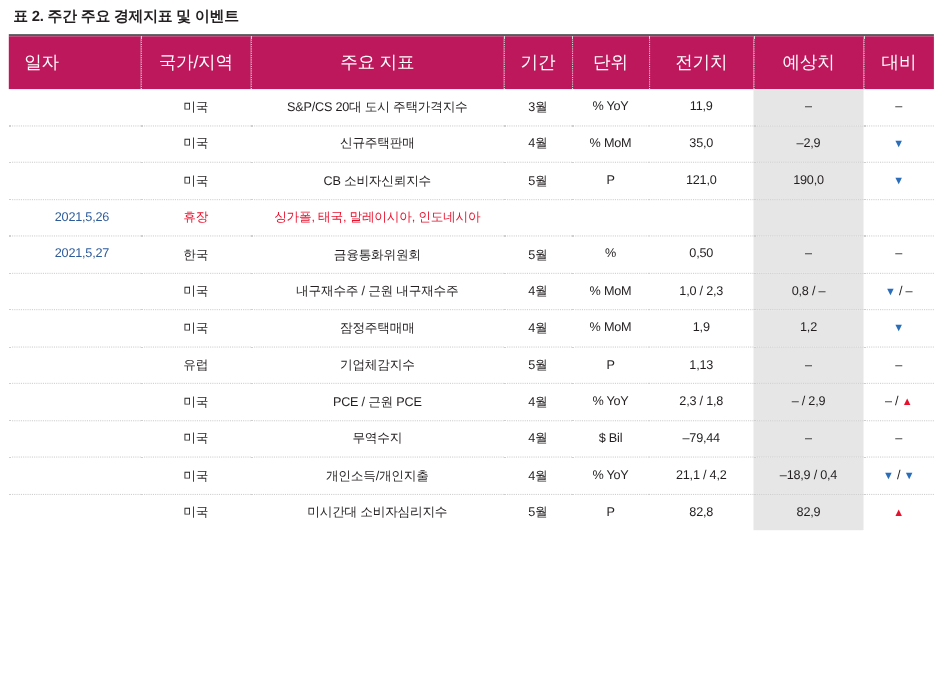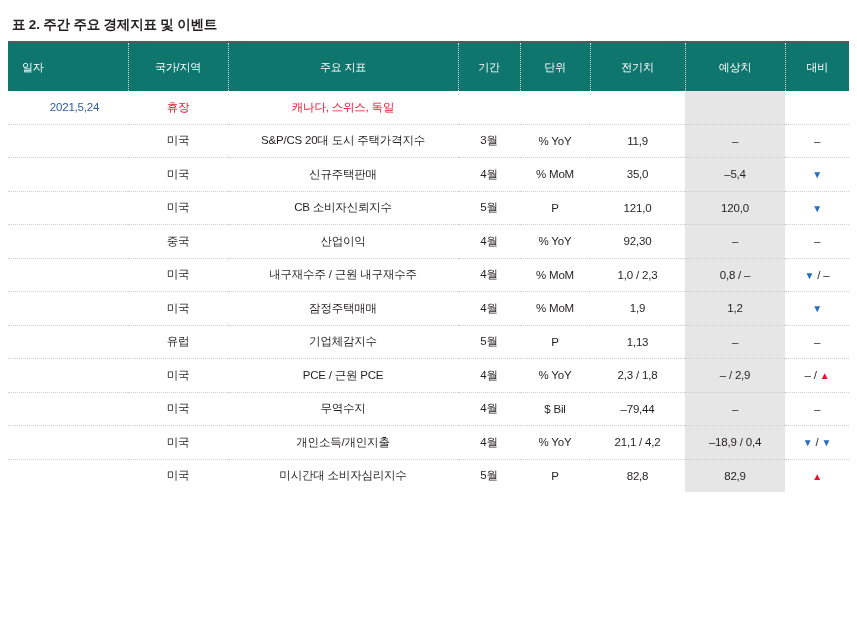--- a/index.html
+++ b/index.html
@@ -12,45 +12,45 @@
     height: 635px;
     font-family: "Liberation Sans", sans-serif;
     color: #231f20;
     -webkit-font-smoothing: antialiased;
   }
   .page {
     position: relative;
     width: 857px;
     height: 506px;
     box-sizing: border-box;
-    padding: 10px 8px;
+    padding: 0 8px;
   }
   .title {
     font-size: 13.5px;
     font-weight: bold;
     color: #231f20;
     padding: 6px 2px 7px 4px;
     letter-spacing: -0.2px;
   }
   .title-rule {
     height: 2px;
     background: #58595b;
     margin: 0 0 0 0;
   }
   table.main {
     width: 841px;
     border-collapse: collapse;
     table-layout: fixed;
     font-size: 11.5px;
   }
   table.main thead th {
-    background: #0f766e;
+    background: #be185d;
     color: #ffffff;
     font-weight: normal;
-    font-size: 11px;
+    font-size: 16px;
     height: 46px;
     vertical-align: middle;
     border-right: 1px dotted #d8d8d8;
     letter-spacing: -0.2px;
   }
   table.main thead th:last-child { border-right: none; }
   table.main thead th.date-h {
     text-align: left;
     padding-left: 14px;
   }
@@ -104,66 +104,66 @@
         <th>주요 지표</th>
         <th>기간</th>
         <th>단위</th>
         <th>전기치</th>
         <th>예상치</th>
         <th>대비</th>
       </tr>
     </thead>
     <tbody id="table-body">
         <tr>
-          <td class="date">2021,5,24</td>
-          <td class="holiday-label">휴장</td>
-          <td class="holiday-label">캐나다, 스위스, 독일</td>
-          <td></td>
-          <td></td>
-          <td></td>
-          <td class="shaded"></td>
-          <td></td>
-        </tr>
-        <tr>
           <td class="date"></td>
           <td>미국</td>
           <td>S&amp;P/CS 20대 도시 주택가격지수</td>
           <td>3월</td>
           <td>% YoY</td>
           <td>11,9</td>
           <td class="shaded">–</td>
           <td>–</td>
         </tr>
         <tr>
           <td class="date"></td>
           <td>미국</td>
           <td>신규주택판매</td>
           <td>4월</td>
           <td>% MoM</td>
           <td>35,0</td>
-          <td class="shaded">–5,4</td>
+          <td class="shaded">–2,9</td>
           <td><span class="tri-down">▼</span></td>
         </tr>
         <tr>
           <td class="date"></td>
           <td>미국</td>
           <td>CB 소비자신뢰지수</td>
           <td>5월</td>
           <td>P</td>
           <td>121,0</td>
-          <td class="shaded">120,0</td>
+          <td class="shaded">190,0</td>
           <td><span class="tri-down">▼</span></td>
         </tr>
         <tr>
-          <td class="date"></td>
-          <td>중국</td>
-          <td>산업이익</td>
-          <td>4월</td>
-          <td>% YoY</td>
-          <td>92,30</td>
+          <td class="date">2021,5,26</td>
+          <td class="holiday-label">휴장</td>
+          <td class="holiday-label">싱가폴, 태국, 말레이시아, 인도네시아</td>
+          <td></td>
+          <td></td>
+          <td></td>
+          <td class="shaded"></td>
+          <td></td>
+        </tr>
+        <tr>
+          <td class="date">2021,5,27</td>
+          <td>한국</td>
+          <td>금융통화위원회</td>
+          <td>5월</td>
+          <td>%</td>
+          <td>0,50</td>
           <td class="shaded">–</td>
           <td>–</td>
         </tr>
         <tr>
           <td class="date"></td>
           <td>미국</td>
           <td>내구재수주 / 근원 내구재수주</td>
           <td>4월</td>
           <td>% MoM</td>
           <td>1,0 / 2,3</td>

